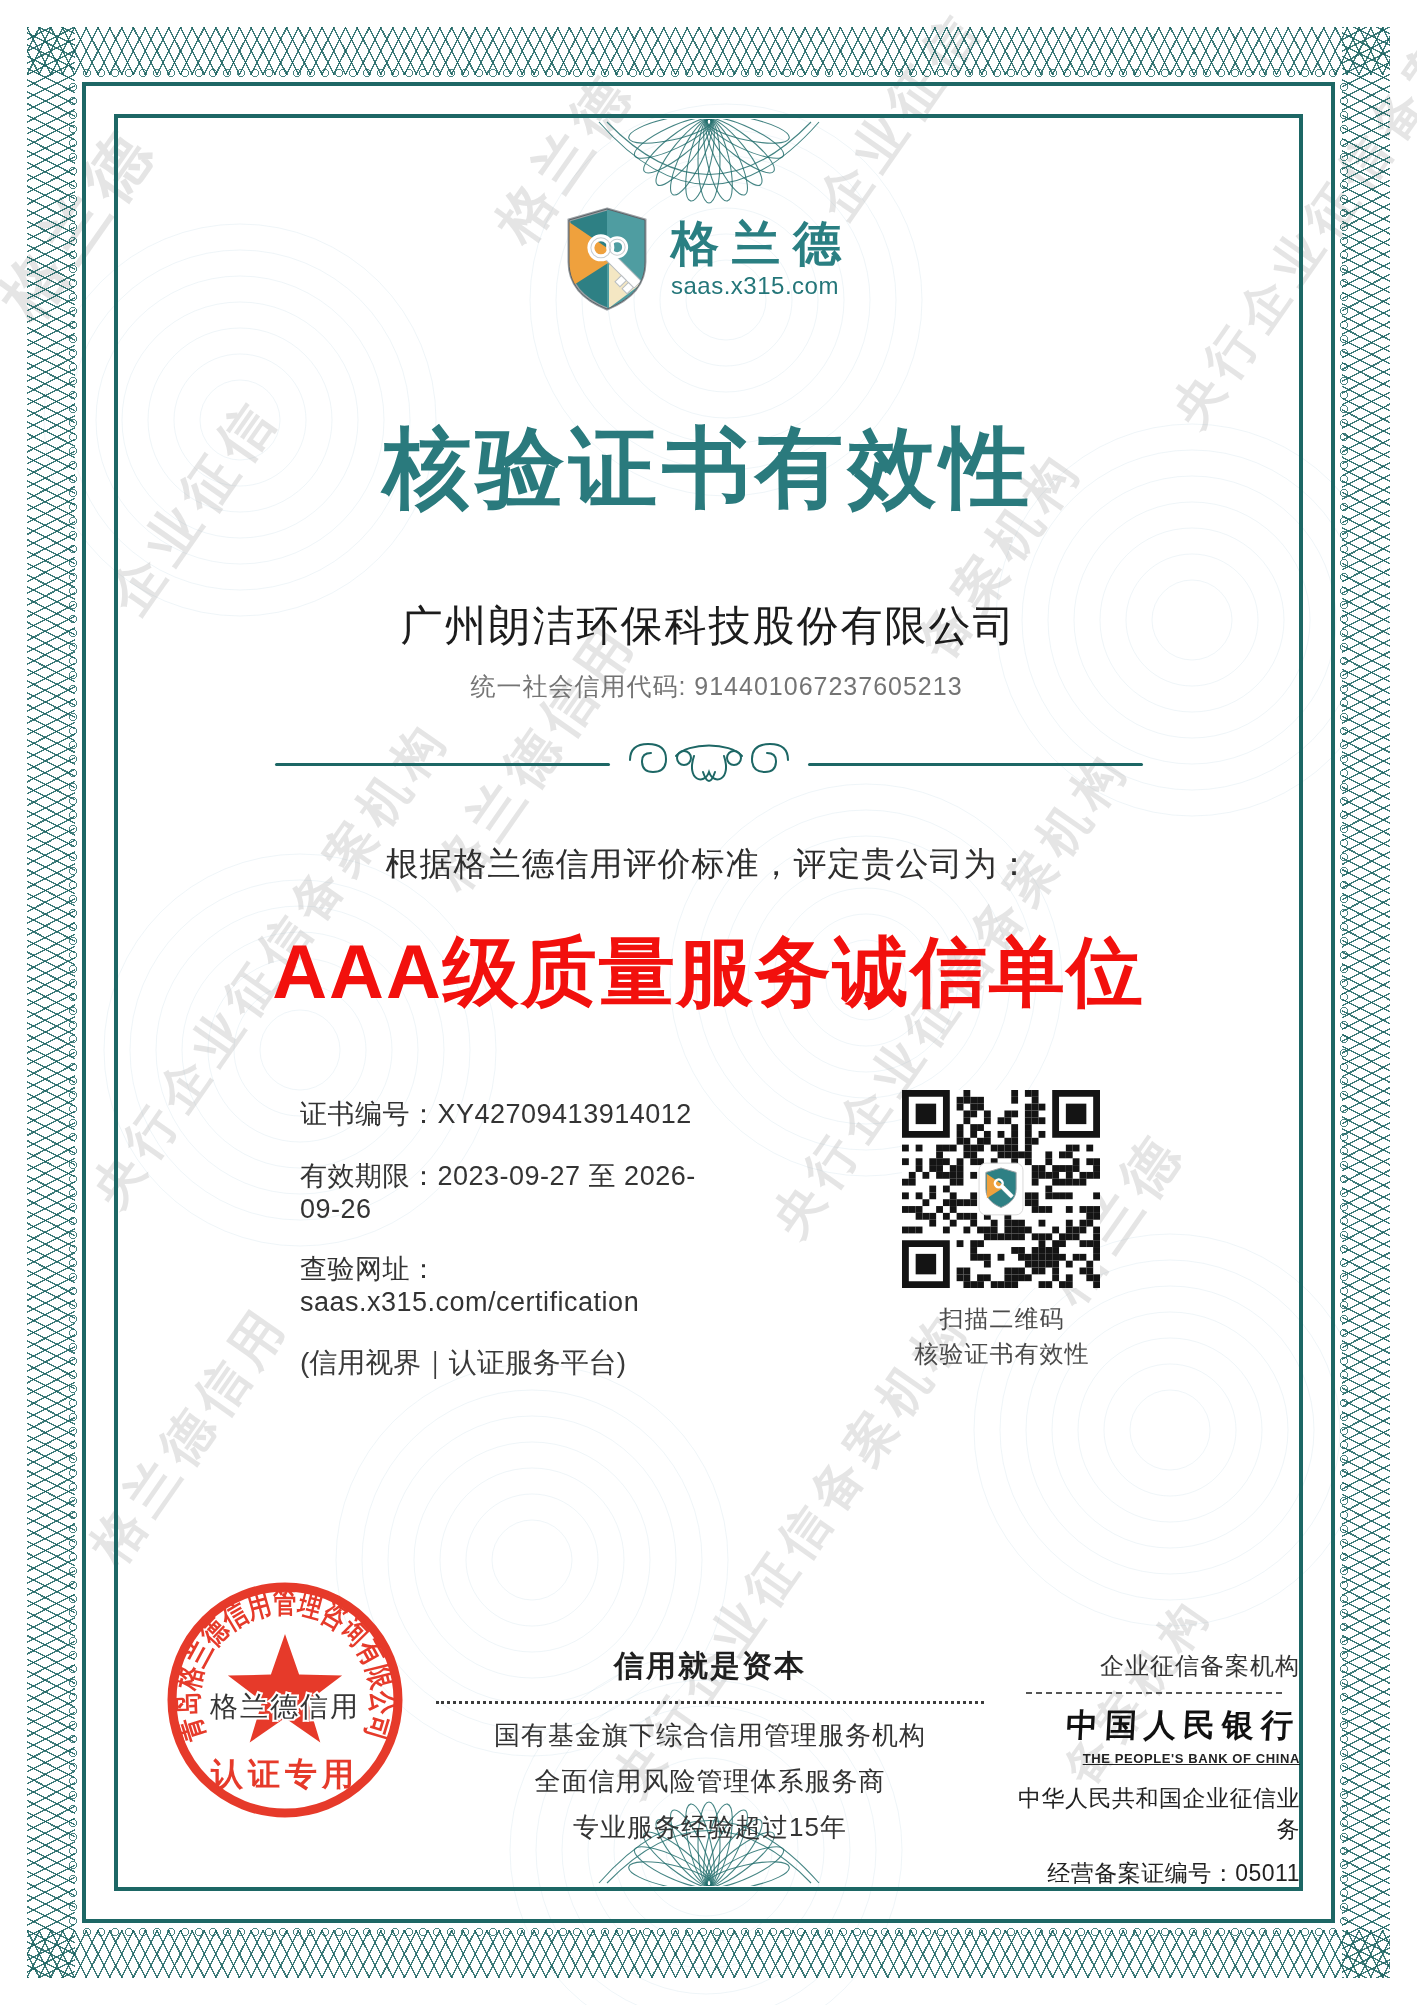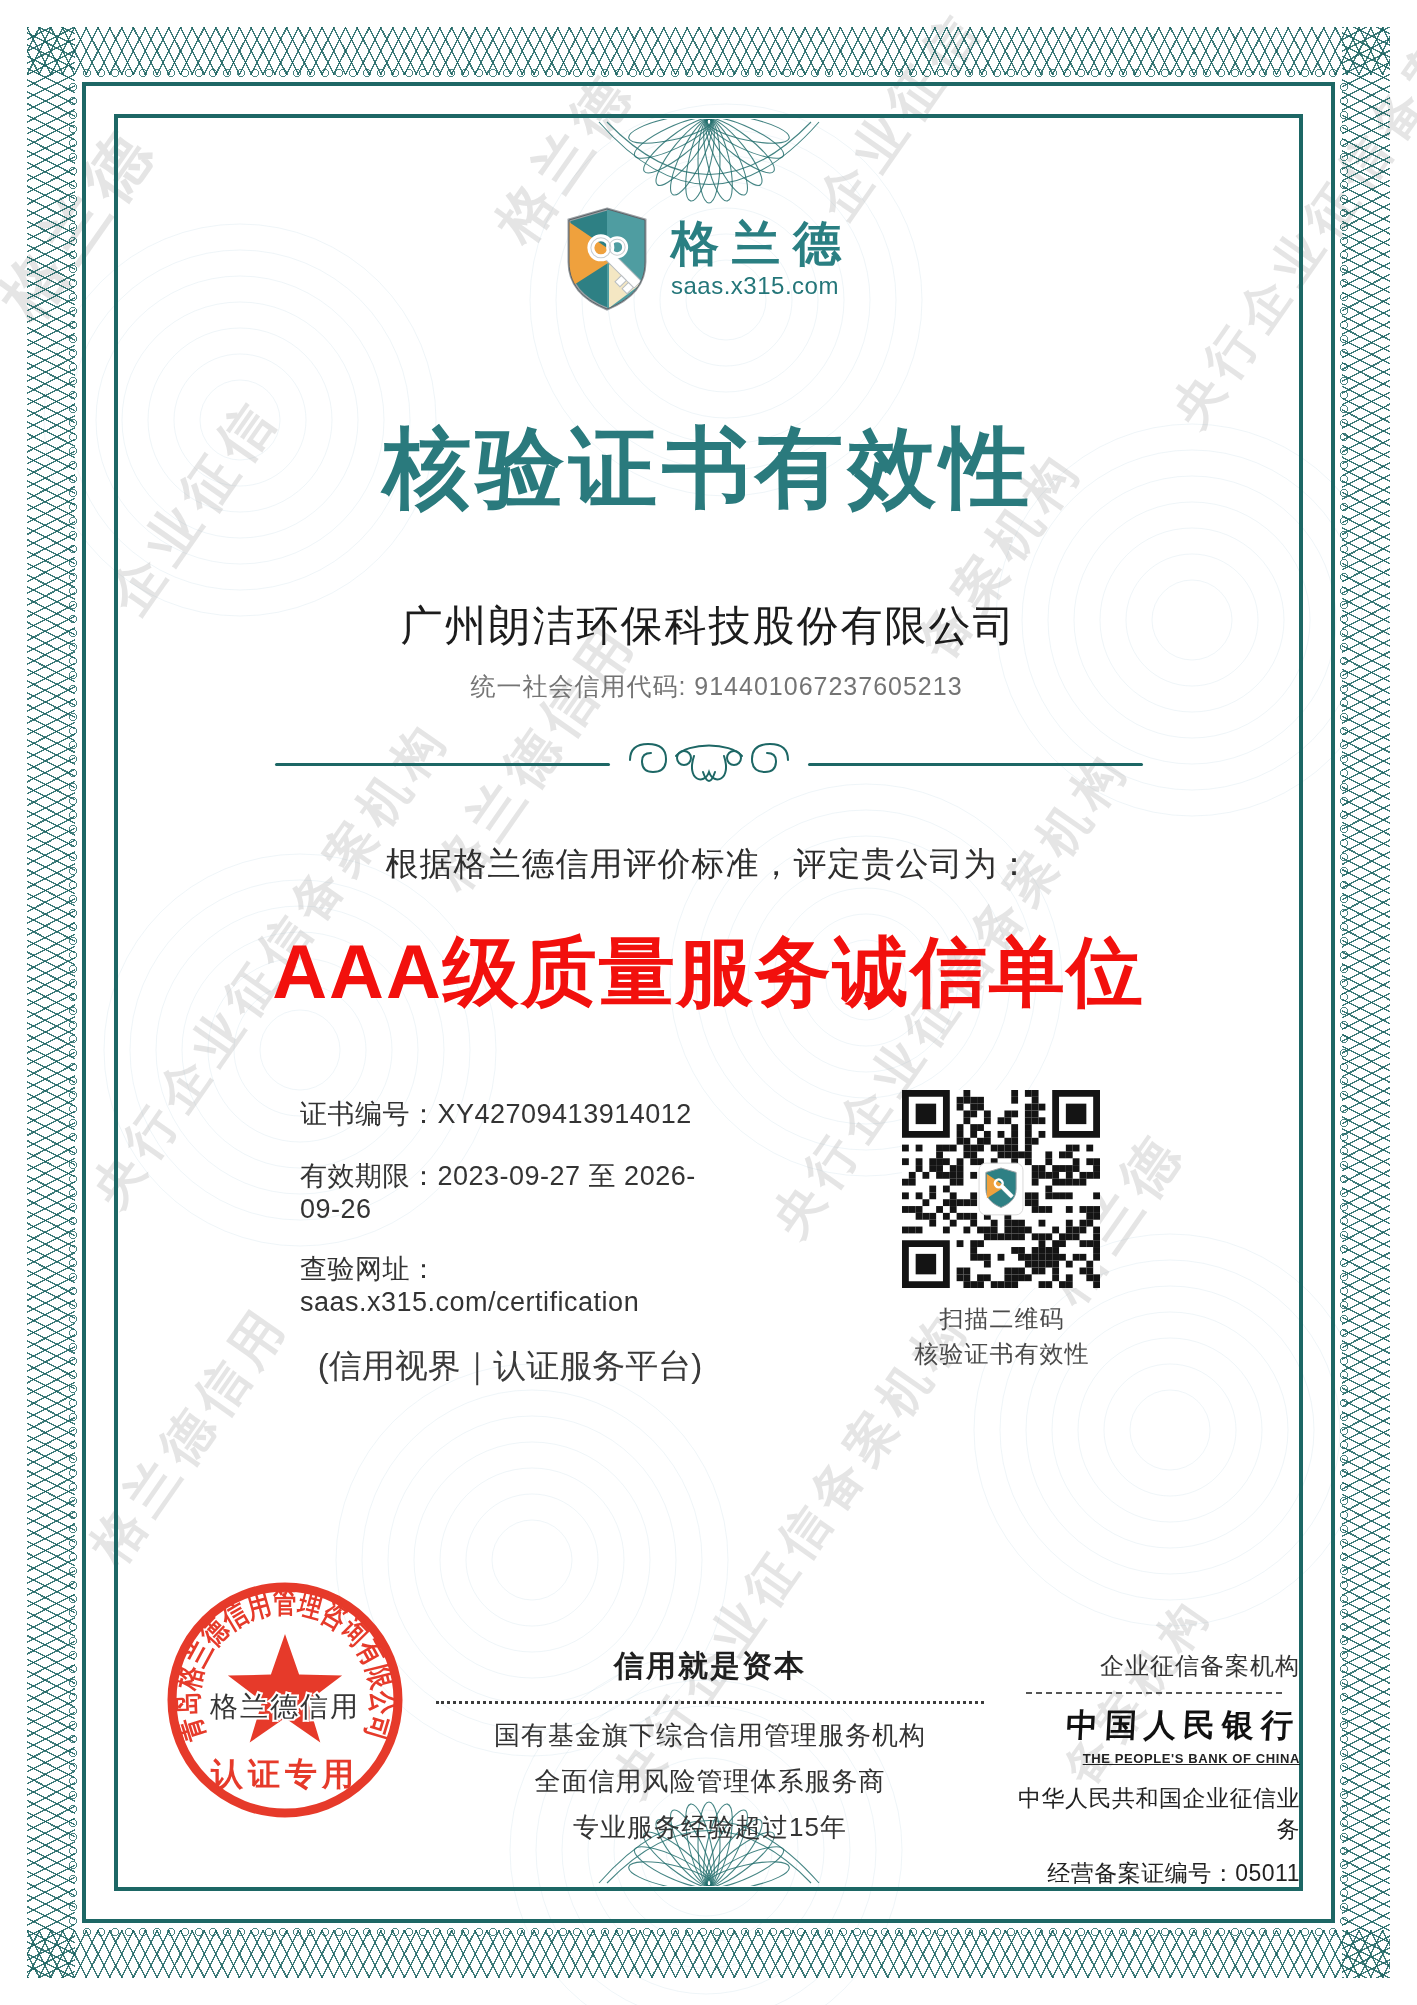--- a/index.html
+++ b/index.html
@@ -60,21 +60,21 @@
   .divider svg{width:170px;height:60px;}
   .divider svg *{fill:none;stroke:#1d6765;stroke-width:2;stroke-linecap:round;}
   
   .statement{position:absolute;top:842px;left:0;right:0;text-align:center;
     font-size:33px;color:#2e2e2e;letter-spacing:1px;}
   .award{position:absolute;top:922px;left:0;right:0;text-align:center;
     font-size:76px;font-weight:900;color:#f2100d;letter-spacing:2px;}
   
   .details{position:absolute;top:1096px;left:300px;width:420px;font-size:27px;color:#333;}
   .details .row{margin-bottom:26px;letter-spacing:.5px;}
-  .details .note{text-align:center;font-size:33px;color:#3a3a3a;margin-top:2px;}
+  .details .note{font-size:28px;color:#3a3a3a;margin-top:2px;}
   .qr-block{position:absolute;top:1090px;left:902px;width:200px;text-align:center;}
   .qr-block svg.qr{width:198px;height:198px;display:block;}
   .qr-caption{margin-top:14px;font-size:24px;color:#4a4a4a;line-height:1.45;letter-spacing:1px;}
   
   .seal{position:absolute;left:155px;top:1570px;width:260px;height:260px;opacity:.95;}
   
   .footer-center{position:absolute;left:428px;top:1646px;width:564px;text-align:center;}
   .footer-center .slogan{font-size:30px;font-weight:900;color:#1f1f1f;letter-spacing:2px;}
   .footer-center .dots{border-top:3px dotted #3c3c3c;margin:14px 8px 14px 8px;height:0;}
   .footer-center .line{font-size:26px;color:#333;margin-bottom:11px;letter-spacing:1px;}

